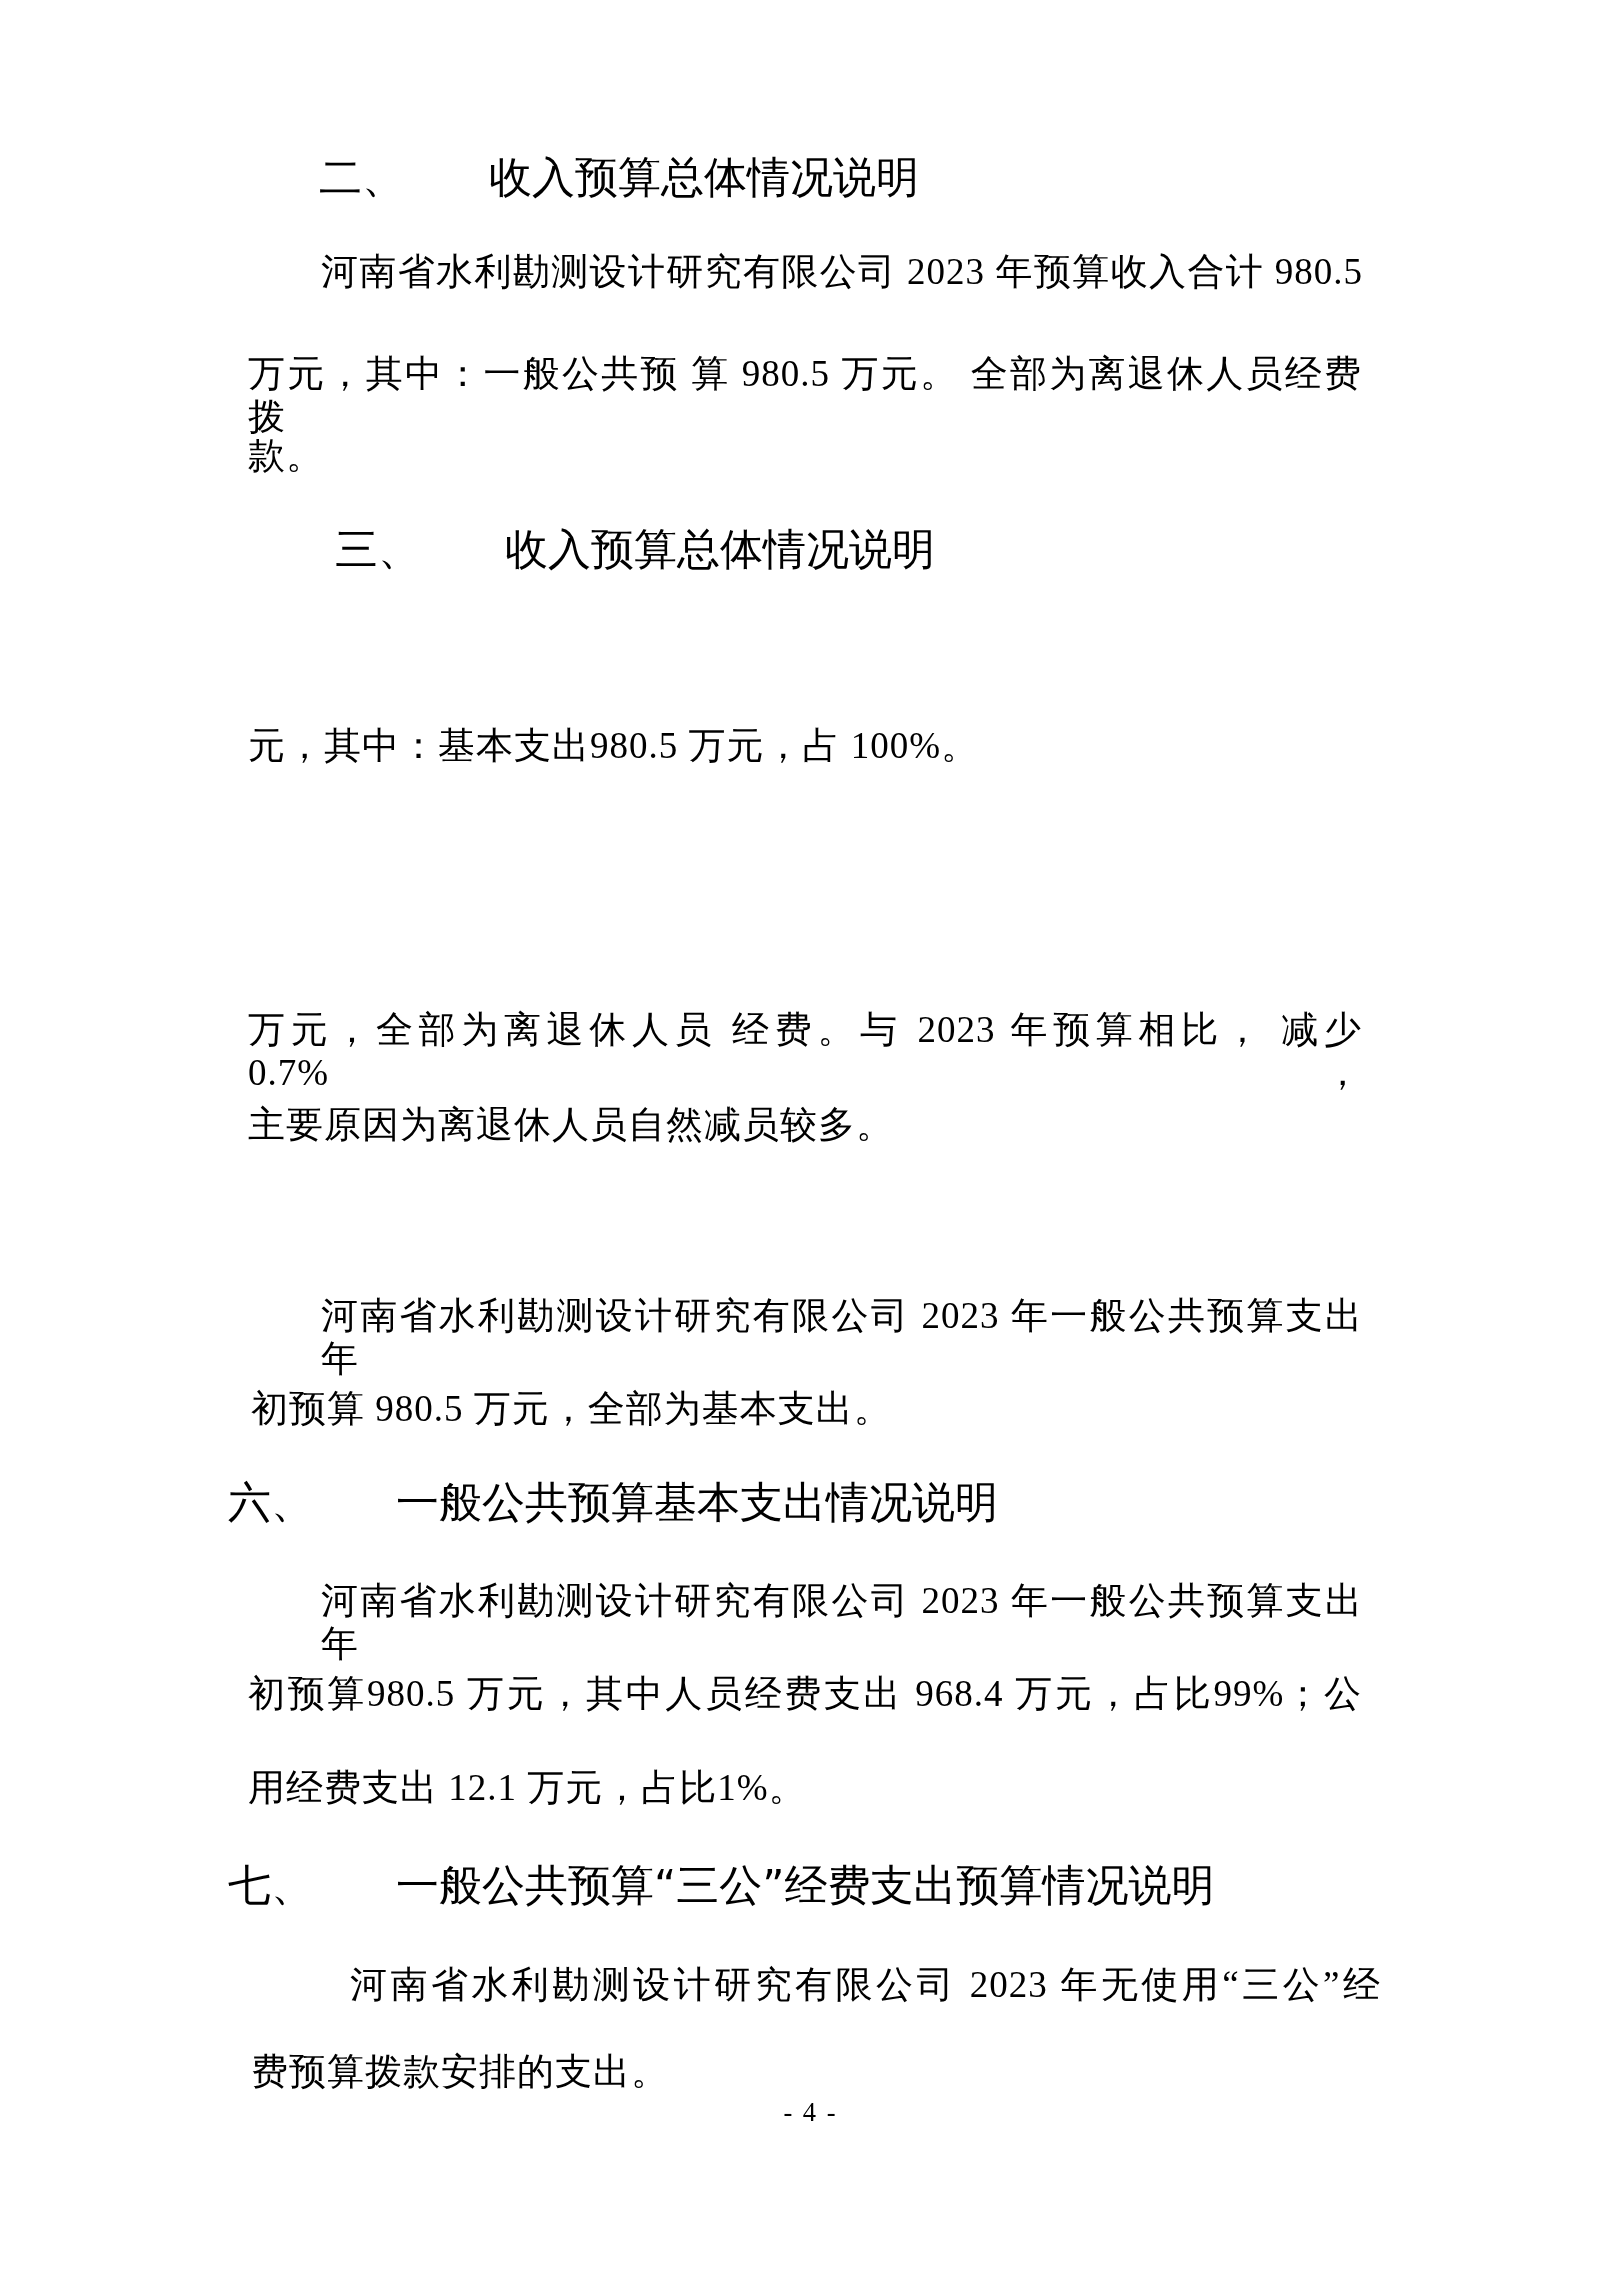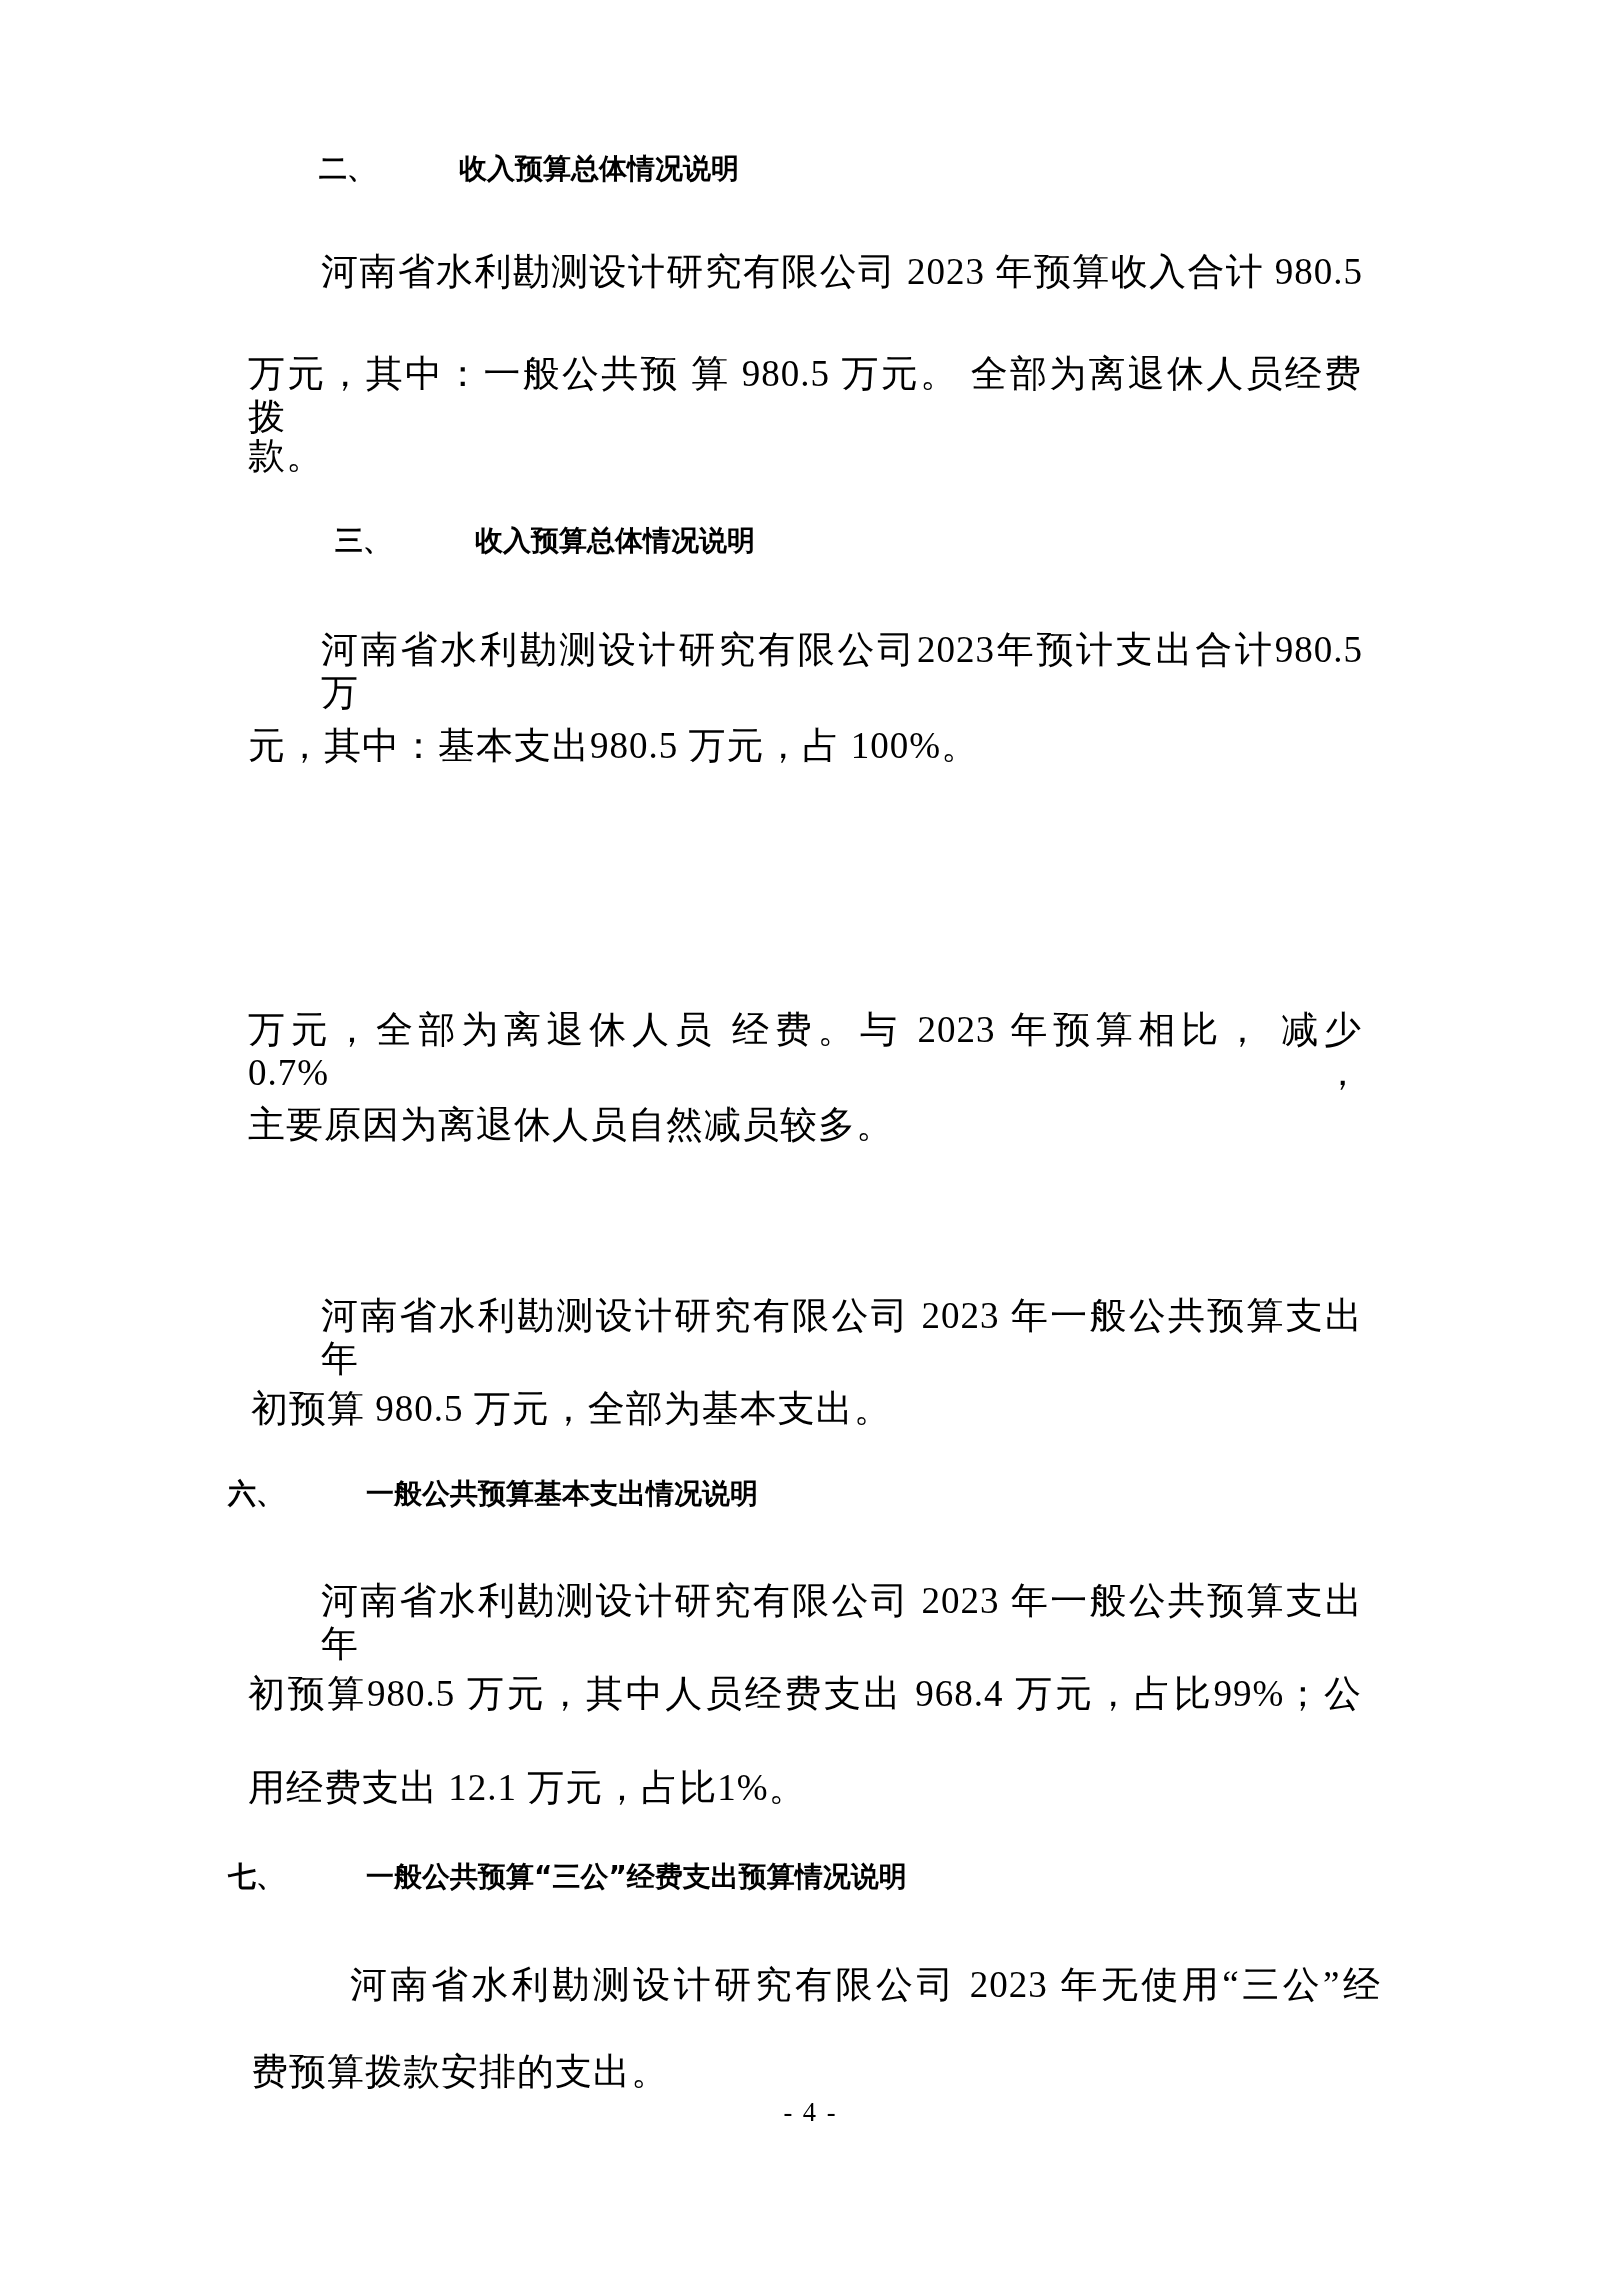--- a/index.html
+++ b/index.html
@@ -19,22 +19,22 @@
     white-space:nowrap;
   }
   .line.just{
     white-space:normal;
     text-align:justify;
     text-align-last:justify;
   }
   .heading{
     position:absolute;
     font-family:"DejaVu Sans","Liberation Sans",sans-serif;
-    font-weight:bold;
-    font-size:28px;
+    font-weight:normal;
+    font-size:43px;
     line-height:1.1;
     white-space:nowrap;
   }
   .heading .num{display:inline-block;margin-right:82px;}
   .heading.h23 .num{margin-right:84px;}
   .footer-num{
     position:absolute;
     left:0;right:0;
     text-align:center;
     font-size:26.5px;
@@ -50,21 +50,20 @@
   <div class="heading h23" style="top:154px;left:319px;">
     <span class="num">二、</span><span>收入预算总体情况说明</span>
   </div>
   <div class="line just" style="top:251px;left:321px;width:1042px;">河南省水利勘测设计研究有限公司 2023 年预算收入合计 980.5</div>
   <div class="line just" style="top:345px;left:248px;width:1114px;margin-top:8px;">万元，其中：一般公共预 算 980.5 万元。 全部为离退休人员经费拨</div>
   <div class="line" style="top:435px;left:248px;">款。</div>
 
   <div class="heading h23" style="top:526px;left:335px;">
     <span class="num">三、</span><span>收入预算总体情况说明</span>
   </div>
-  <div class="line just" style="top:629px;left:321px;width:1042px;">河南省水利勘测设计研究有限公司2023年预计支出合计980.5 万</div>
   <div class="line" style="top:725px;left:248px;">元，其中：基本支出980.5 万元，占 100%。</div>
 
   <div class="line just" style="top:1009px;left:248px;width:1114px;">万元，全部为离退休人员 经费。与 2023 年预算相比， 减少 0.7%，</div>
   <div class="line" style="top:1104px;left:248px;">主要原因为离退休人员自然减员较多。</div>
 
   <div class="line just" style="top:1295px;left:321px;width:1042px;">河南省水利勘测设计研究有限公司 2023 年一般公共预算支出年</div>
   <div class="line" style="top:1388px;left:251px;">初预算 980.5 万元，全部为基本支出。</div>
 
   <div class="heading" style="top:1479px;left:228px;">
     <span class="num">六、</span><span>一般公共预算基本支出情况说明</span>

